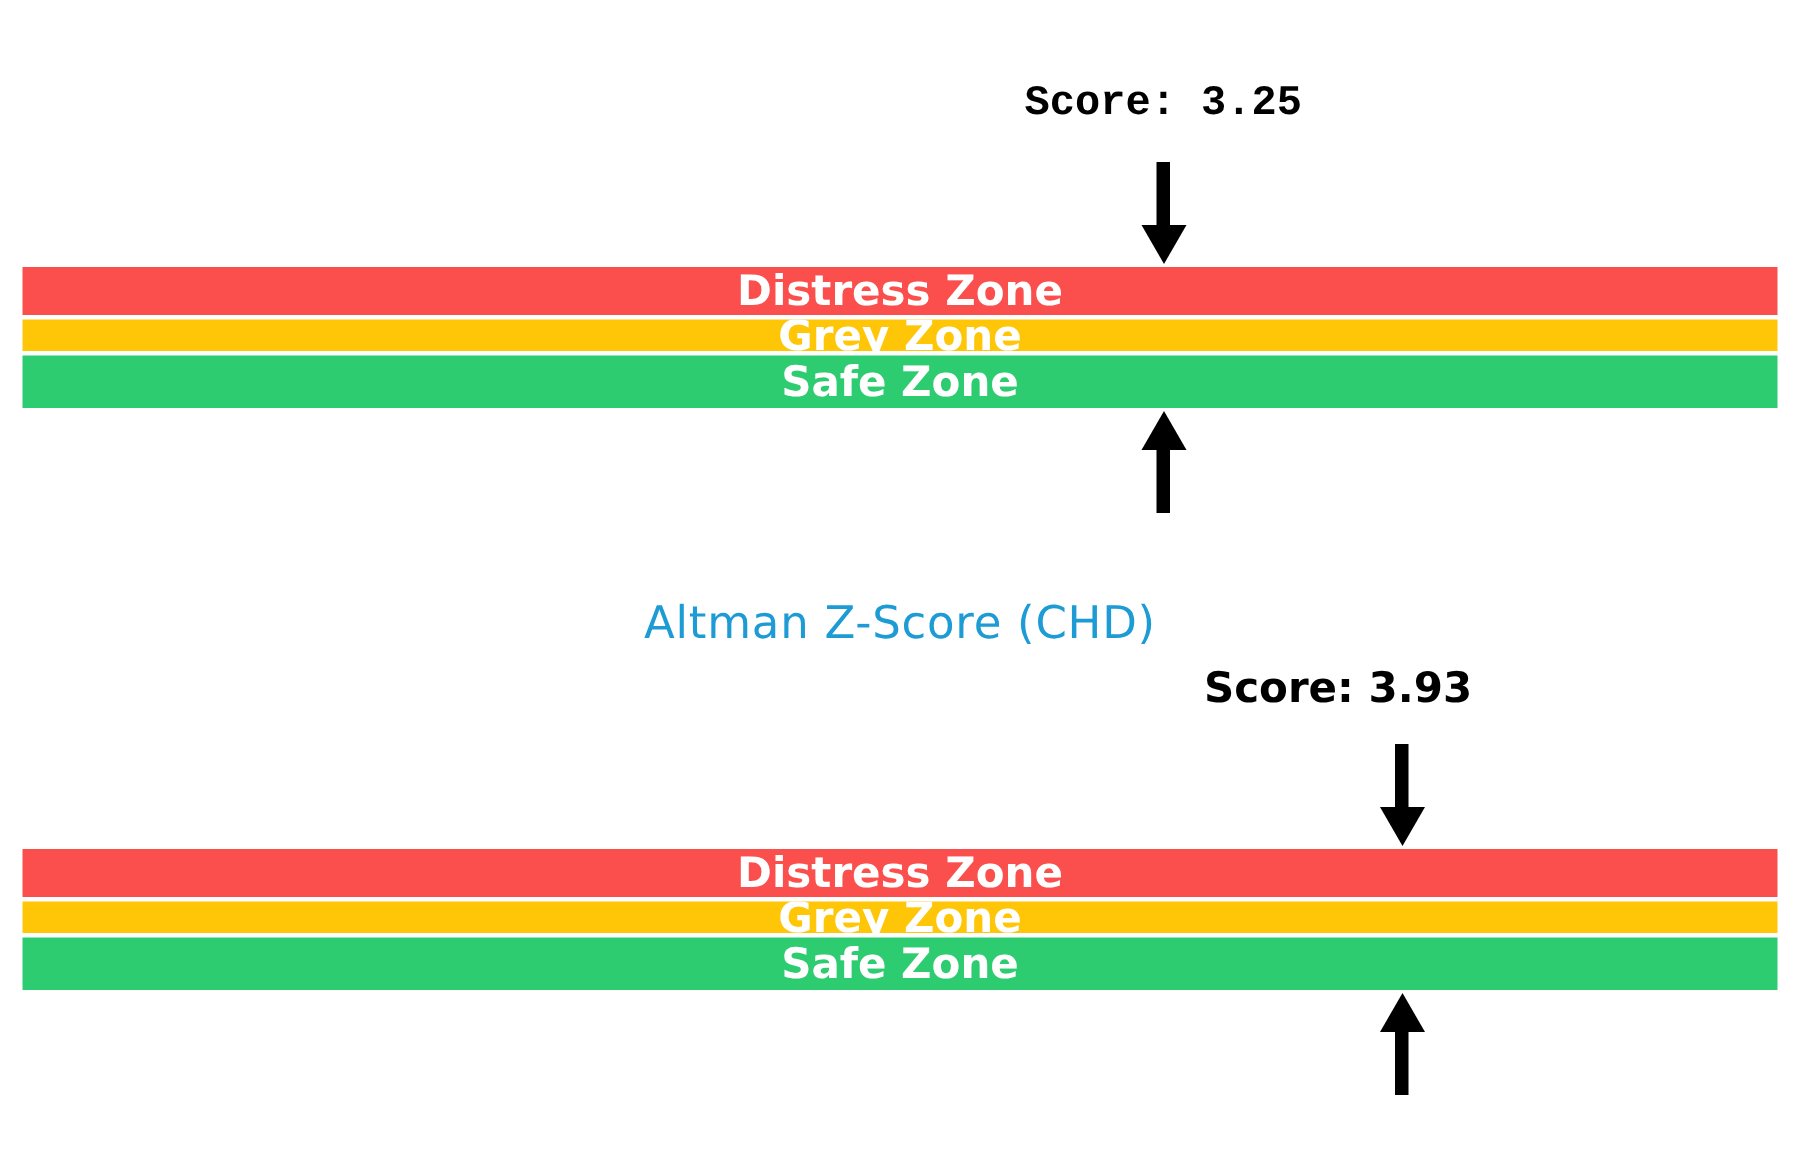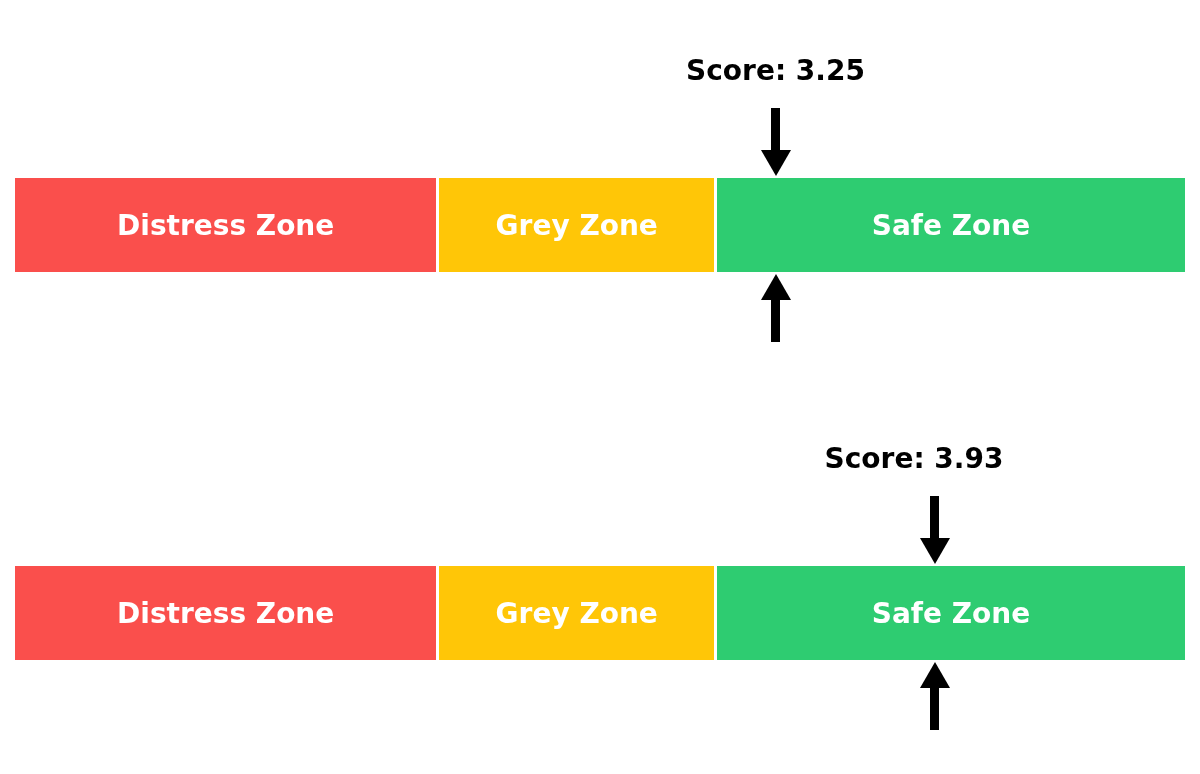--- a/index.html
+++ b/index.html
@@ -70,41 +70,42 @@
     border-bottom: 26px solid currentColor;
   }
   .zone-bar {
     position: absolute;
     top: 178px;
     left: 15px;
     width: 1170px;
     height: 94px;
     display: flex;
     gap: 3px;
+    flex-direction: column;
   }
   .zone {
     flex-basis: 0;
     display: flex;
     align-items: center;
     justify-content: center;
     overflow: hidden;
   }
   .zone-label {
     font-size: 28px;
     font-weight: 700;
     white-space: nowrap;
   }
 </style>
 </head>
 <body>
 
 <div id="canvas">
 
   <div class="chart" id="chart-el">
-    <div class="score-label" style="left: 775.5px;">Score: 3.25</div>
+    <div class="score-label" style="left: 775.5px; font-family: Liberation Mono, monospace;">Score: 3.25</div>
     <div class="marker marker-down" style="color: rgb(0, 0, 0); left: 775.5px;">
       <div class="stem"></div>
       <div class="head-down"></div>
     </div>
     <div class="zone-bar">
       <div class="zone" style="background: rgb(250, 79, 76); flex-grow: 1.81;">
         <span class="zone-label" style="color: rgb(255, 255, 255);">Distress Zone</span>
       </div>
       <div class="zone" style="background: rgb(255, 198, 7); flex-grow: 1.18;">
         <span class="zone-label" style="color: rgb(255, 255, 255);">Grey Zone</span>
@@ -113,21 +114,22 @@
         <span class="zone-label" style="color: rgb(255, 255, 255);">Safe Zone</span>
       </div>
     </div>
     <div class="marker marker-up" style="color: rgb(0, 0, 0); left: 775.5px;">
       <div class="head-up"></div>
       <div class="stem"></div>
     </div>
   </div>
 
   <div class="chart" id="chart-chd">
-    <div class="score-label" style="left: 914px;">Score: 3.93</div>
+    <div class="chart-title" style="color: rgb(29, 155, 212);">Altman Z-Score (CHD)</div>
+    <div class="score-label" style="left: 892px;">Score: 3.93</div>
     <div class="marker marker-down" style="color: rgb(0, 0, 0); left: 934.62px;">
       <div class="stem"></div>
       <div class="head-down"></div>
     </div>
     <div class="zone-bar">
       <div class="zone" style="background: rgb(250, 79, 76); flex-grow: 1.81;">
         <span class="zone-label" style="color: rgb(255, 255, 255);">Distress Zone</span>
       </div>
       <div class="zone" style="background: rgb(255, 198, 7); flex-grow: 1.18;">
         <span class="zone-label" style="color: rgb(255, 255, 255);">Grey Zone</span>

